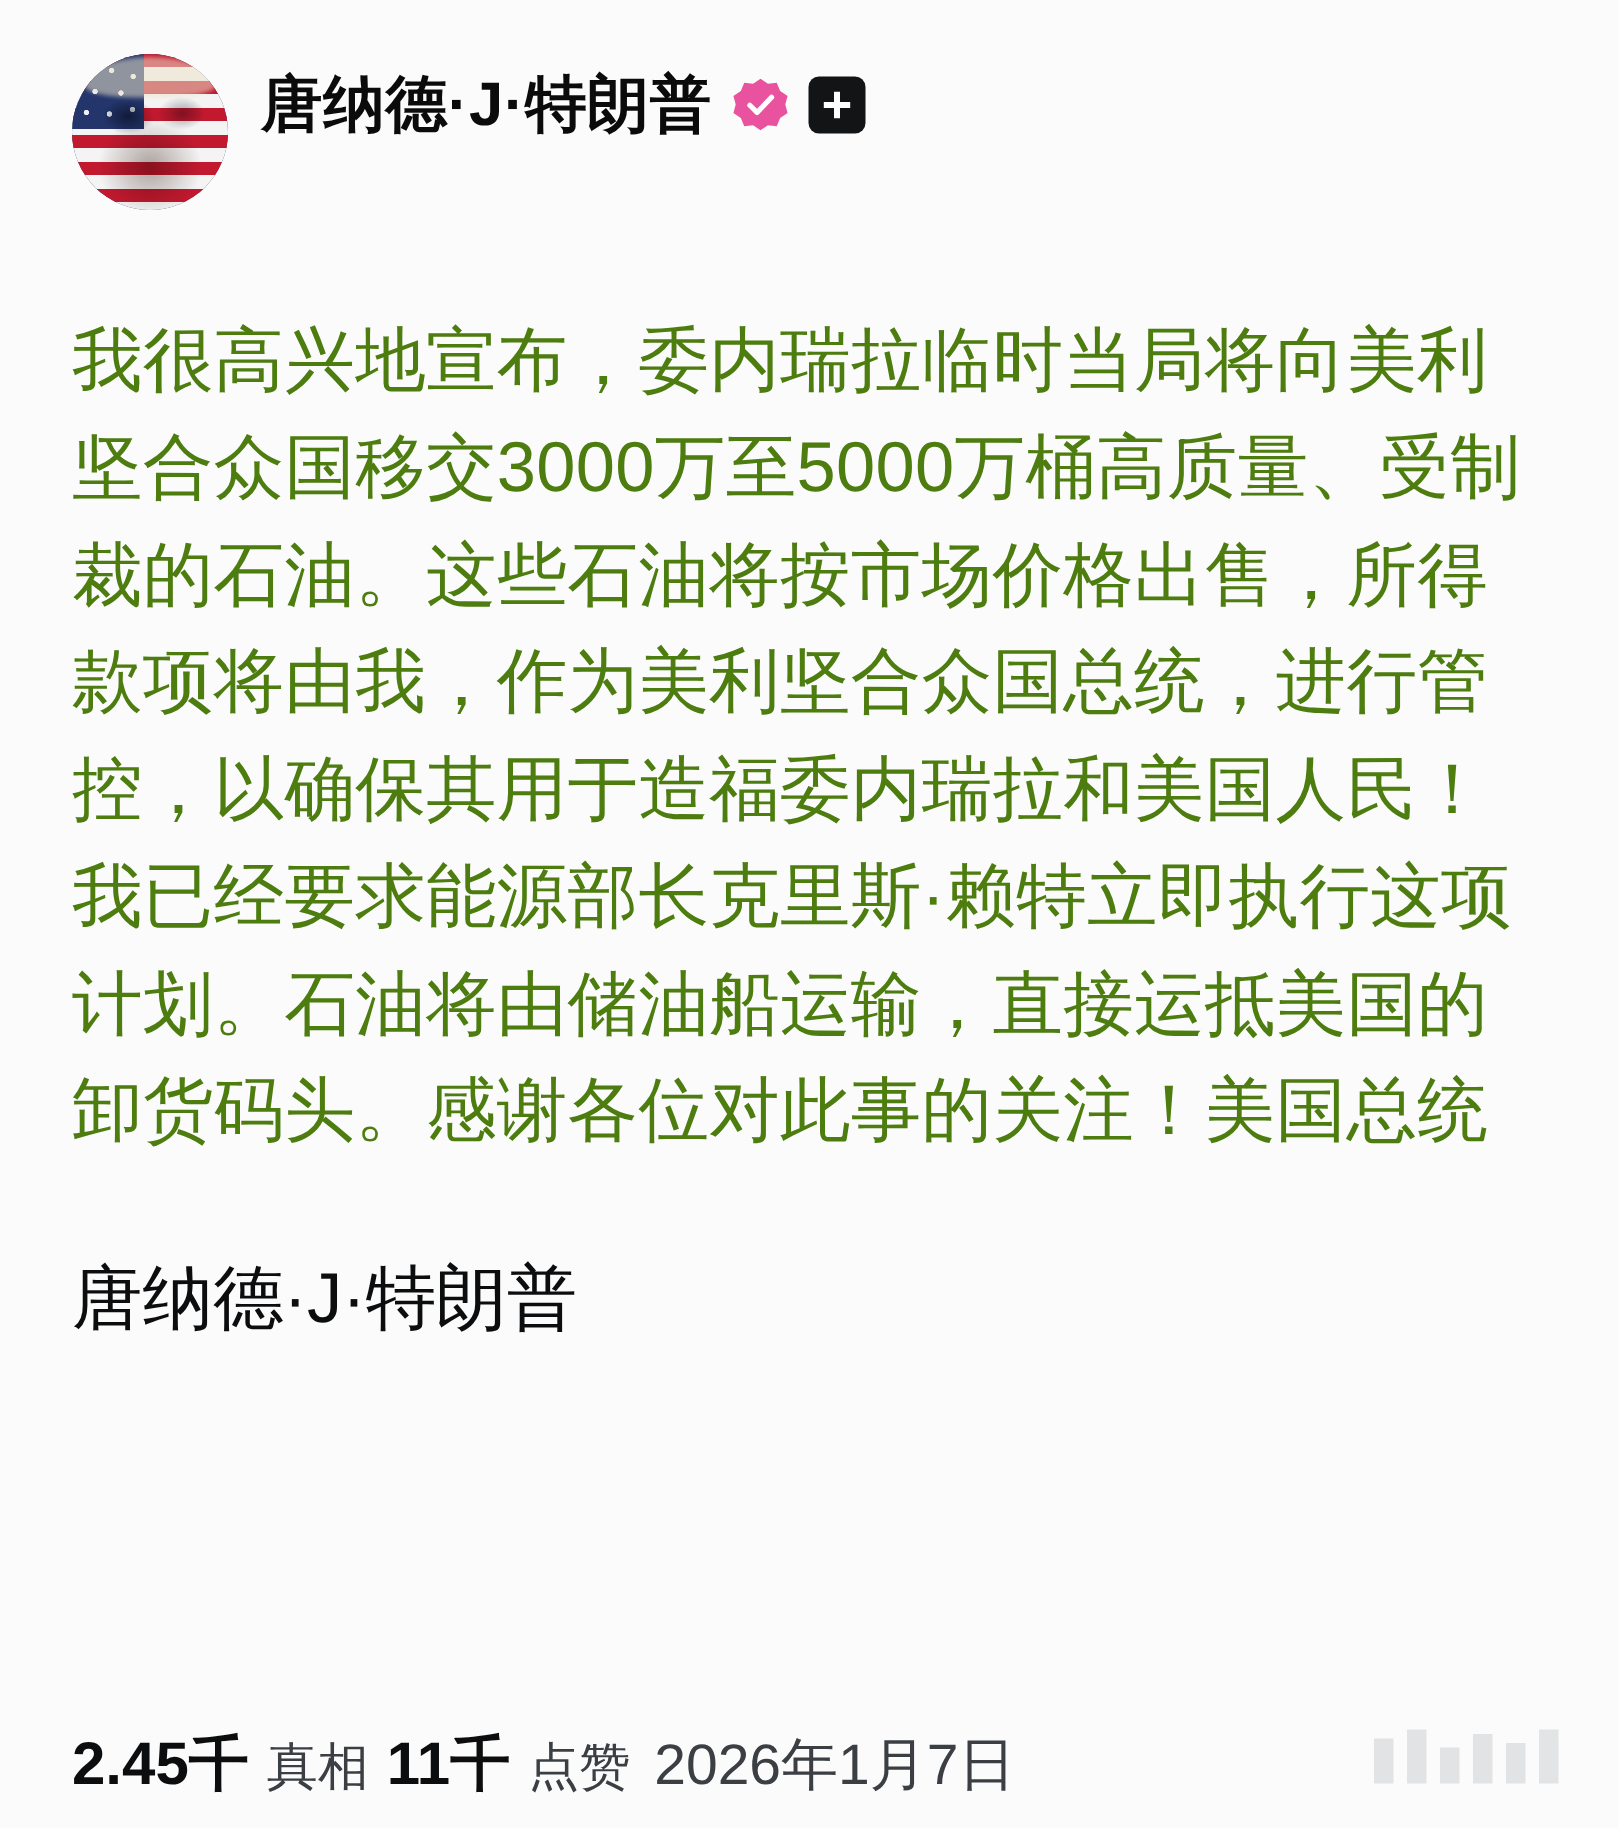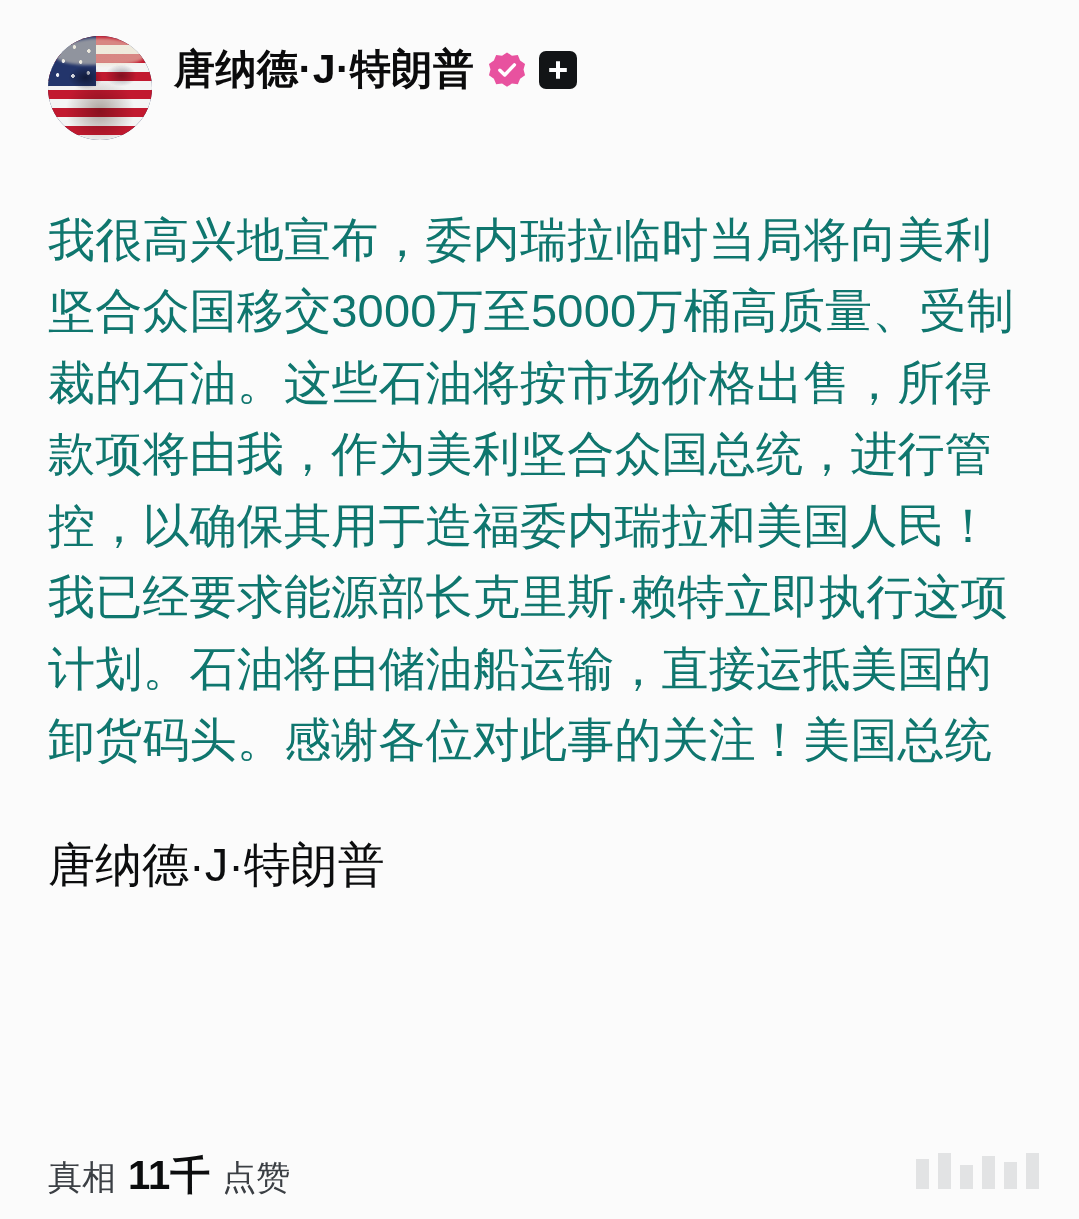--- a/index.html
+++ b/index.html
@@ -129,21 +129,21 @@
     letter-spacing: 0.4px;
     white-space: nowrap;
   }
 
   
   .body-text {
     margin-top: 64px;
     font-size: 47px;
     line-height: 1.52;
     letter-spacing: 0.2px;
-    color: #0f766e;
+    color: #4d7c0f;
     white-space: pre-wrap;
     word-break: break-word;
   }
   .signature {
     margin-top: 54px;
     font-size: 47px;
     line-height: 1.5;
     color: #0c0d0e;
   }
 
@@ -222,23 +222,25 @@
         </span>
       </div>
     </div>
   </div>
 
   <div class="body-text">我很高兴地宣布，委内瑞拉临时当局将向美利坚合众国移交3000万至5000万桶高质量、受制裁的石油。这些石油将按市场价格出售，所得款项将由我，作为美利坚合众国总统，进行管控，以确保其用于造福委内瑞拉和美国人民！我已经要求能源部长克里斯·赖特立即执行这项计划。石油将由储油船运输，直接运抵美国的卸货码头。感谢各位对此事的关注！美国总统</div>
 
   <div class="signature">唐纳德·J·特朗普</div>
 
   <div class="stats">
+    <span class="stat-num">2.45千</span>
     <span class="stat-label">真相</span>
     <span class="stat-num">11千</span>
     <span class="stat-label">点赞</span>
+    <span class="stat-date">2026年1月7日</span>
 
     <span class="watermark">
       <i></i>
         <i></i>
         <i></i>
         <i></i>
         <i></i>
         <i></i>
     </span>
   </div>

